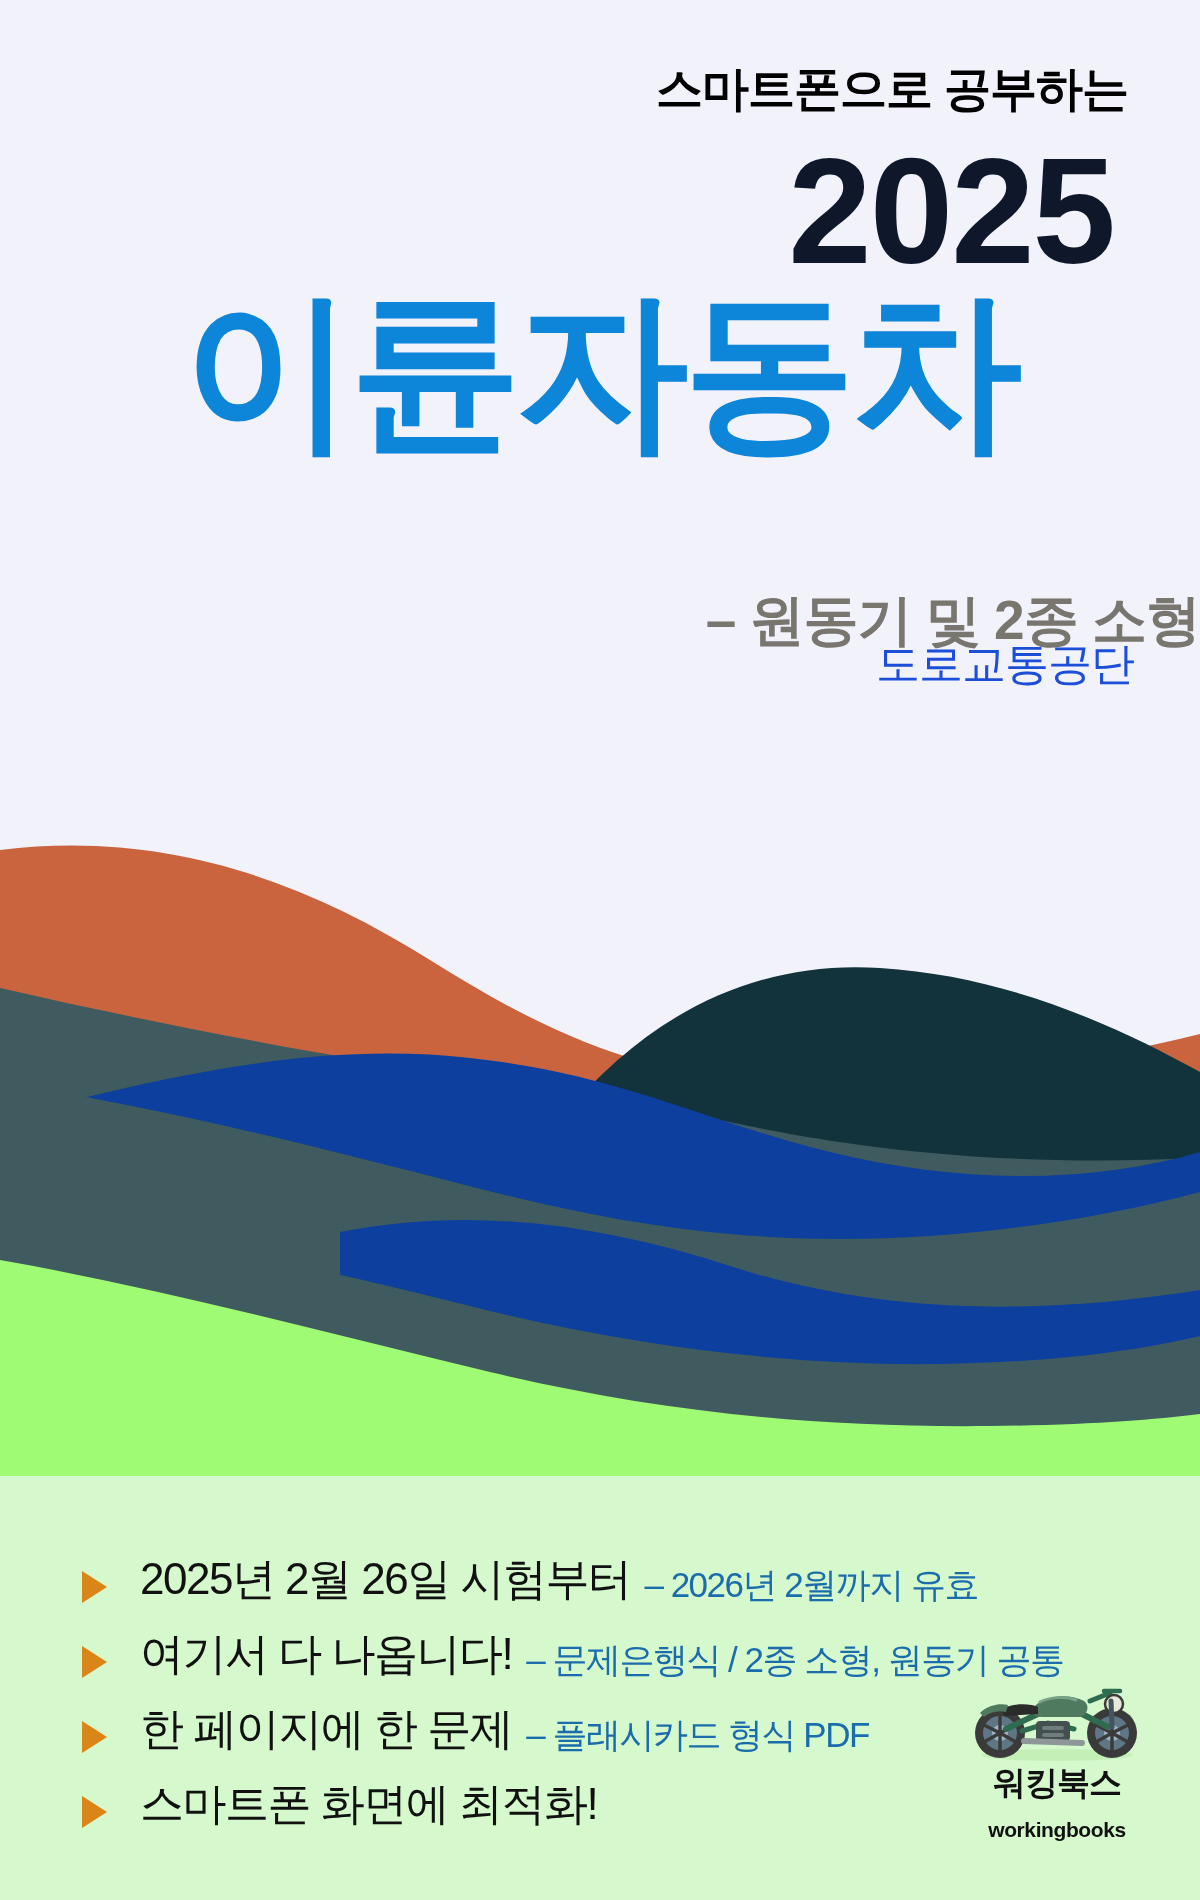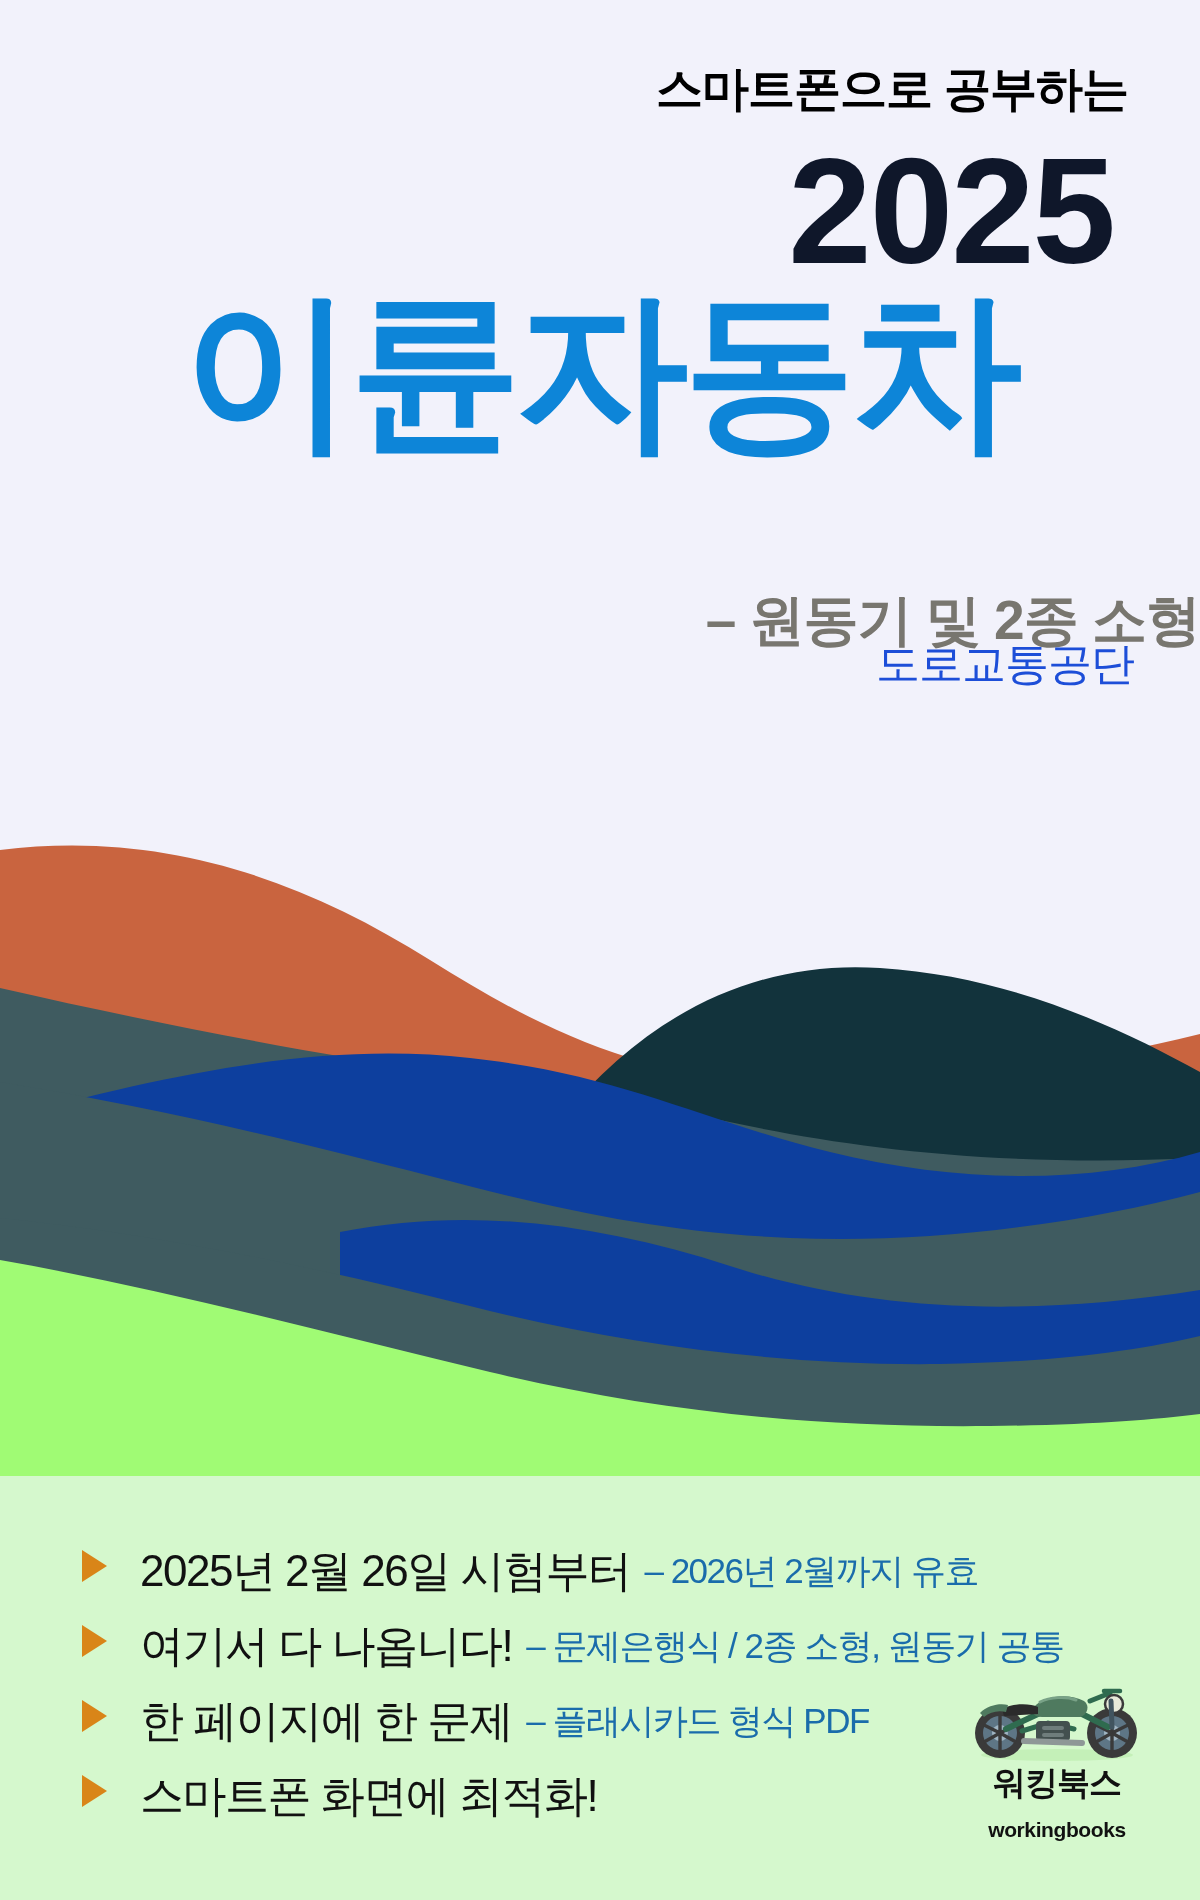--- a/index.html
+++ b/index.html
@@ -127,21 +127,21 @@
     top: 1476px;
     width: 1200px;
     height: 424px;
     background: #d5f8cd;
     box-sizing: border-box;
     padding: 58px 0 0 82px;
   }
 
   .feature-row {
     display: flex;
-    align-items: center;
+    align-items: flex-end;
     height: 75px;
   }
 
   .bullet-tri {
     flex: 0 0 auto;
     width: 0;
     height: 0;
     border-left: 25px solid #d98518;
     border-top: 16px solid transparent;
     border-bottom: 16px solid transparent;

